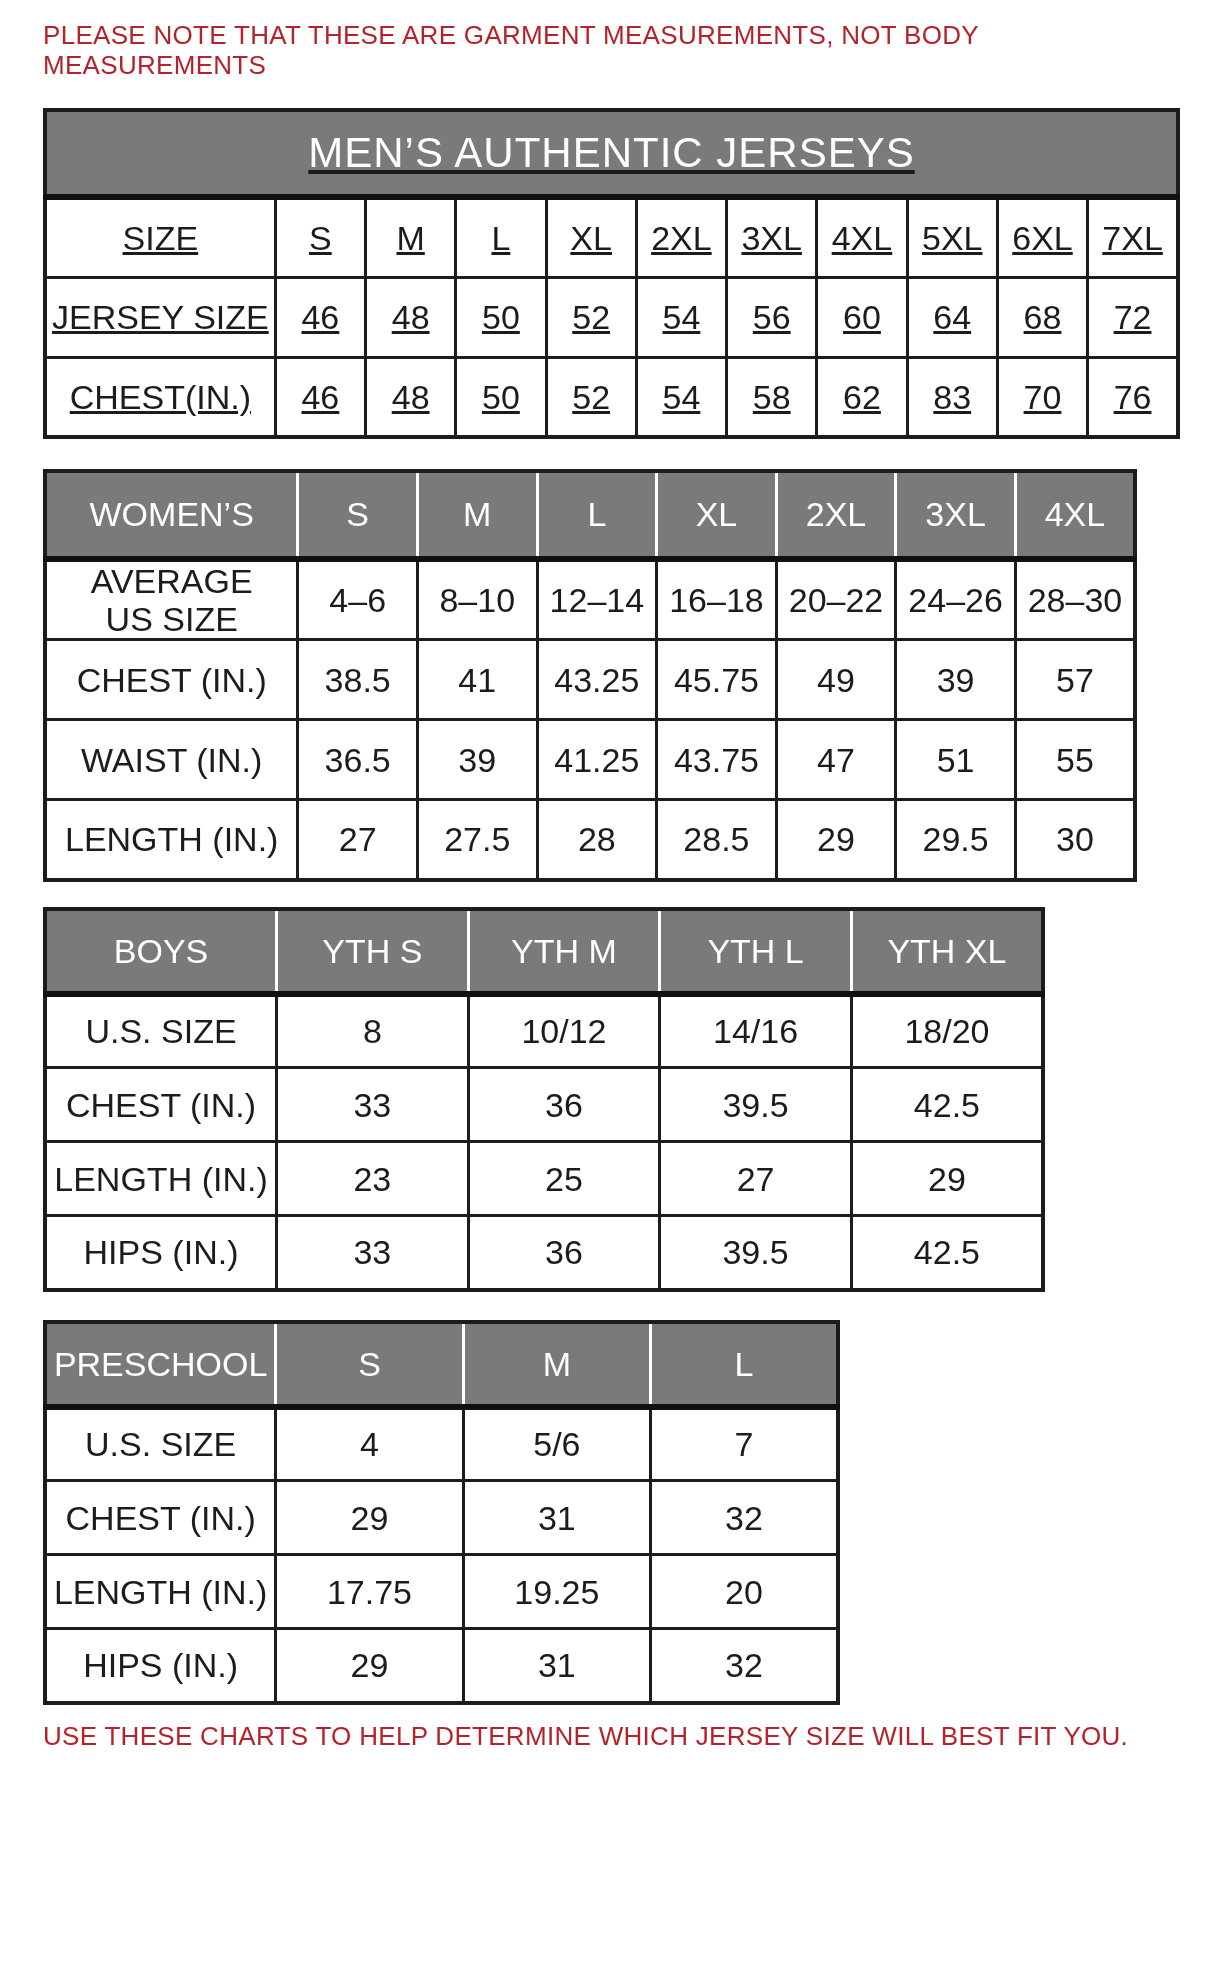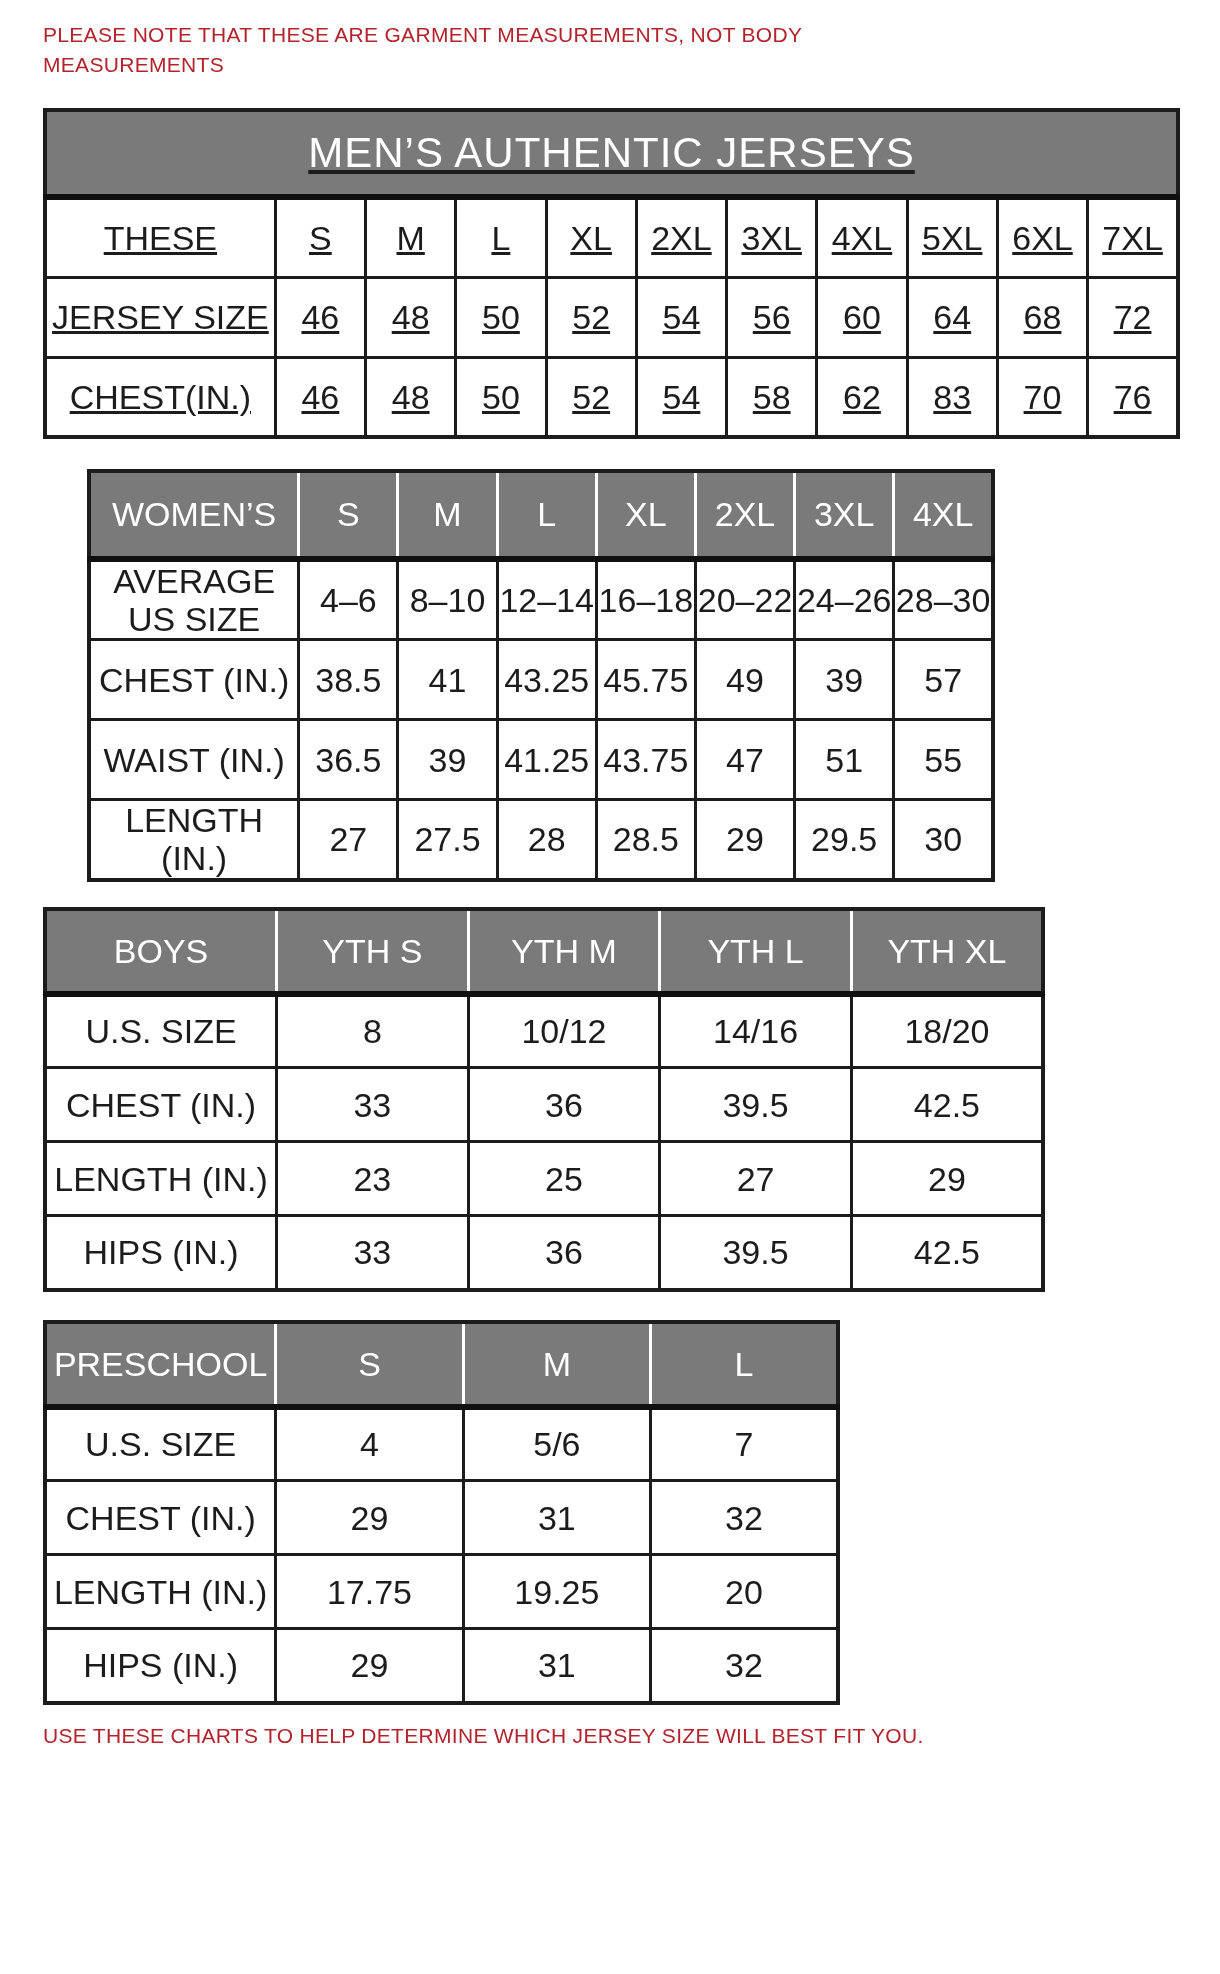--- a/index.html
+++ b/index.html
@@ -14,21 +14,21 @@
 
   .title-wrap { margin-top:22px; height:66px; }
   .page-title {
     display:inline-block;
     font-size:76px; font-weight:700; line-height:64px;
     color:#0e0e0e; white-space:nowrap; letter-spacing:-1px;
     transform:scaleX(0.67); transform-origin:left center;
   }
 
   .note {
-    color:#b4232c; font-size:21px; line-height:30px;
+    color:#b4232c; font-size:26px; line-height:30px;
     white-space:pre-line; letter-spacing:0.3px; font-weight:400;
   }
   .note.top { margin-top:20px; }
   .note.bottom { margin-top:16px; white-space:nowrap; }
 
   table.sizing {
     border-collapse:collapse; table-layout:fixed;
     border:4px solid #1c1c1c;
   }
   table.sizing td {
@@ -46,21 +46,21 @@
   table.gray-header tr.ghdr td {
     background:#7a7a7a; color:#ffffff;
     border-left:3px solid #ffffff; border-right:3px solid #ffffff;
     border-bottom:6px solid #101010;
   }
 
   table.mens       { width:1137px; margin-top:28px; }
   table.mens tr        { height:80px;text-decoration:underline; }
   table.mens tr.banner { height:87px; }
 
-  table.womens     { width:908px; margin-top:30px;margin-left:44px; }
+  table.womens     { width:1094px; margin-top:30px; }
   table.womens tr      { height:80px; }
   table.womens tr.ghdr { height:88px; }
 
   table.boys       { width:1002px; margin-top:25px; }
   table.boys tr        { height:74px; }
   table.boys tr.ghdr   { height:85px; }
 
   table.preschool  { width:797px; margin-top:28px;padding-left:36px; }
   table.preschool tr      { height:74px; }
   table.preschool tr.ghdr { height:85px; }
@@ -86,21 +86,21 @@
       <col style="width:7.968%">
         <col style="width:7.968%">
         <col style="width:7.968%">
       <col style="width:7.968%">
     </colgroup>
   <tbody>
         <tr class="banner">
           <td colspan="11">MEN’S AUTHENTIC JERSEYS</td>
         </tr>
         <tr class="phdr">
-          <td>THESE</td>
+          <td>SIZE</td>
           <td>S</td>
           <td>M</td>
           <td>L</td>
           <td>XL</td>
           <td>2XL</td>
           <td>3XL</td>
           <td>4XL</td>
           <td>5XL</td>
           <td>6XL</td>
           <td>7XL</td>

